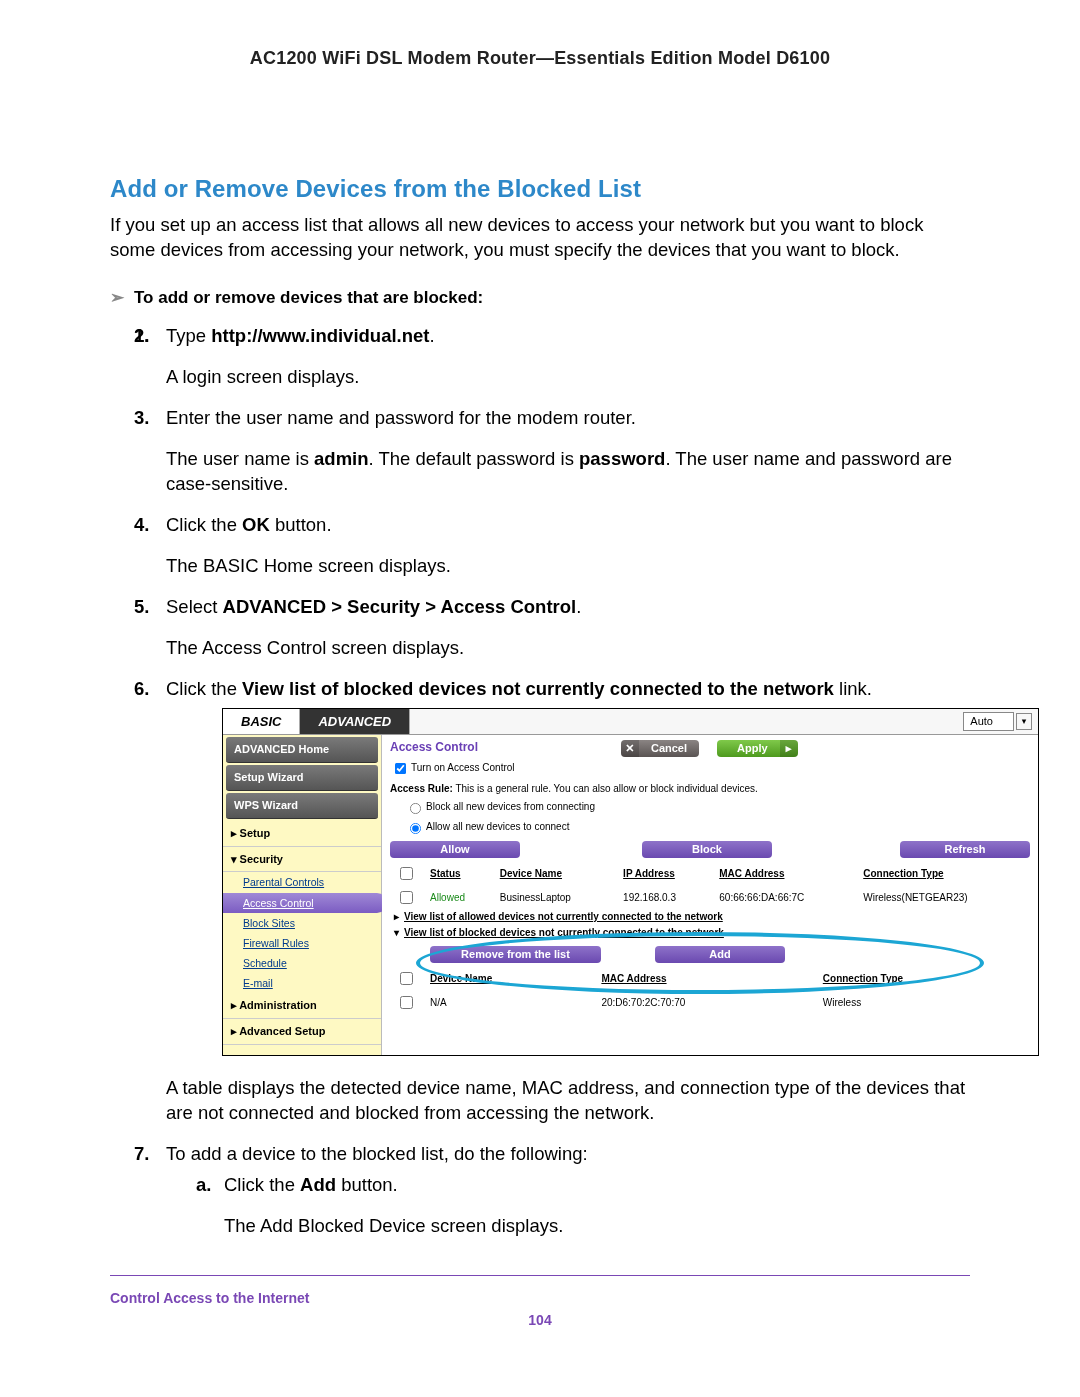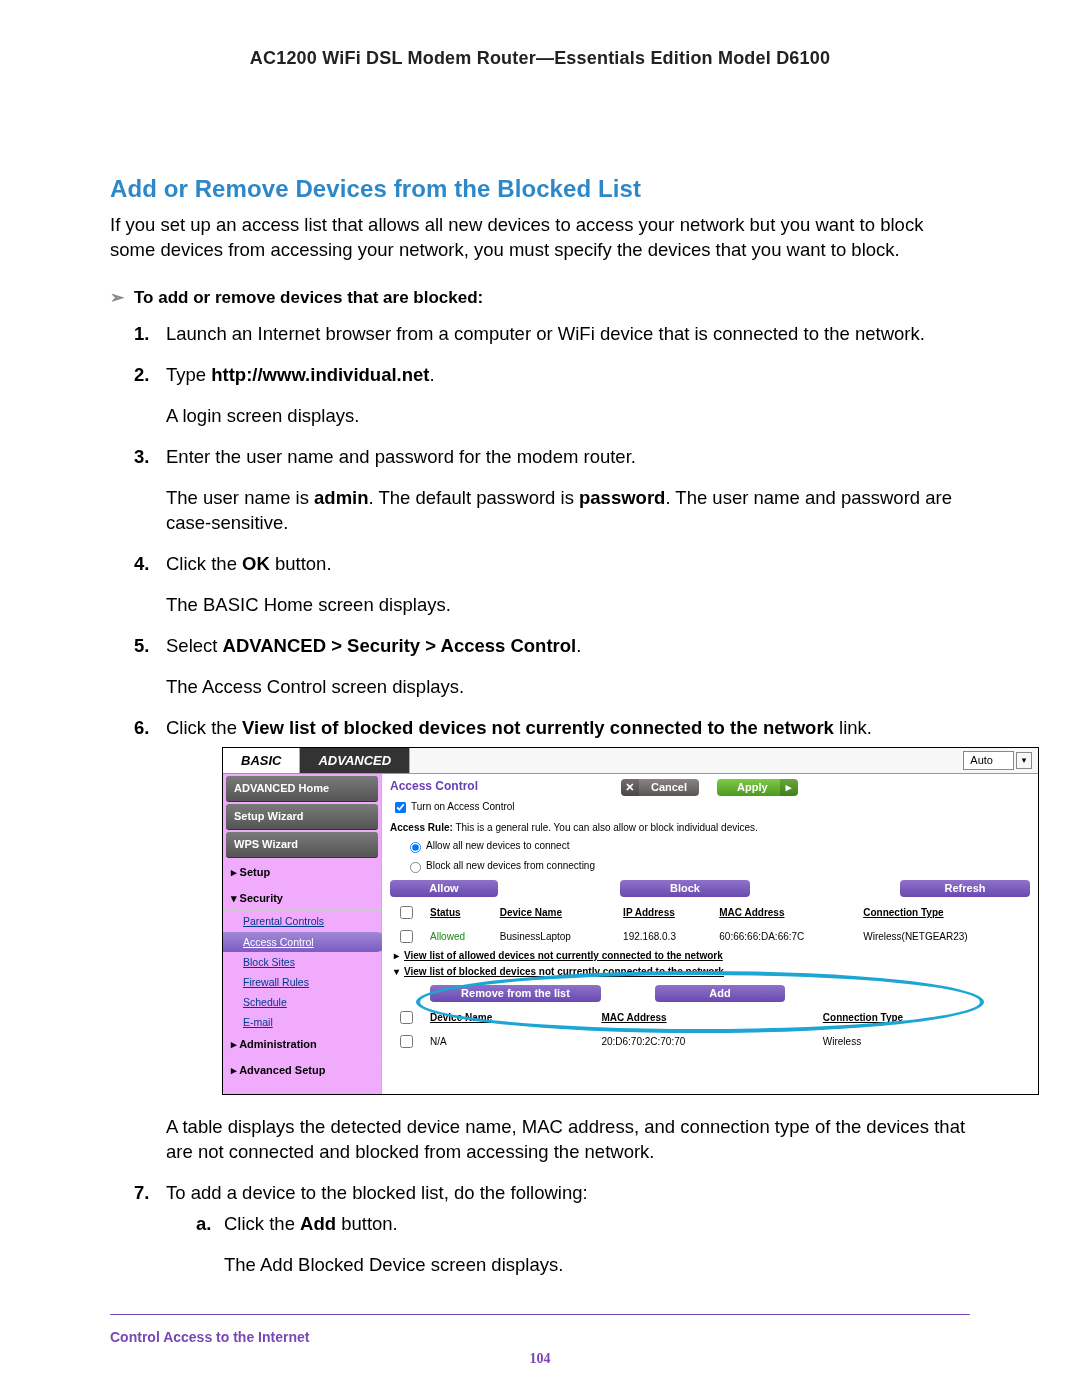--- a/index.html
+++ b/index.html
@@ -111,21 +111,21 @@
     font-size: 9px;
     line-height: 15px;
   }
   .shot-body {
     display: flex;
     align-items: flex-start;
   }
   .sidebar {
     width: 158px;
     border-right: 1px solid #bbb;
-    background: #f0abfc;
+    background: #fef9c3;
     font-size: 11px;
     padding-bottom: 10px;
   }
   .side-btn {
     background: linear-gradient(#7a7a7a,#555);
     color: #fff;
     font-weight: bold;
     padding: 5px 8px;
     border-bottom: 1px solid #333;
     border-radius: 3px;
@@ -216,21 +216,21 @@
   .purbtn {
     background: linear-gradient(#8e72c9,#6a49b0);
     color: #fff;
     font-size: 11px;
     font-weight: bold;
     text-align: center;
     border-radius: 4px;
     height: 17px;
     line-height: 17px;
   }
-  .w-allow { width: 108px; }
+  .w-allow { width: 130px; }
   .w-block { width: 130px; margin-left: 108px; }
   .w-refresh { width: 130px; margin-left: auto; }
   .w-remove { width: 171px; margin-left: 40px; }
   .w-add { width: 130px; margin-left: 40px; }
   table.dev {
     border-collapse: collapse;
     width: 100%;
     font-size: 10px;
   }
   table.dev th {
@@ -285,40 +285,38 @@
     color: #7a48b5;
     font-weight: bold;
     font-size: 14px;
   }
   .footer-page {
     text-align: center;
     color: #7a48b5;
     font-weight: bold;
     font-size: 14px;
     margin-top: 6px;
-    font-family: Liberation Serif, serif;
   }
 </style>
 </head>
 <body>
 
 <div class="page">
   <div class="doc-header">AC1200 WiFi DSL Modem Router—Essentials Edition Model D6100</div>
 
   <div class="section-title">Add or Remove Devices from the Blocked List</div>
 
   <div class="intro">If you set up an access list that allows all new devices to access your network but you want to block some devices from accessing your network, you must specify the devices that you want to block.</div>
 
   <div class="arrow-head">
     <span class="tri">➢</span><span>To add or remove devices that are blocked:</span>
   </div>
 
   <ol class="steps">
     <li><span class="num">1.</span>
-      <span>Launch an Internet browser from a computer or WiFi device that is connected to the network.</span>
     </li>
     <li><span class="num">2.</span>
       <span>
         <span>Type </span><span class="b">http://www.individual.net</span><span>.</span>
       </span>
       <div class="sub">A login screen displays.</div>
     </li>
     <li><span class="num">3.</span>
       <span>Enter the user name and password for the modem router.</span>
       <div class="sub">
@@ -383,24 +381,24 @@
                 </span>
               </span>
             </div>
             <div class="chkline">
               <input type="checkbox" checked="" style=""><span>Turn on Access Control</span>
             </div>
             <div class="ruletxt">
               <span class="b2">Access Rule:</span><span> This is a general rule. You can also allow or block individual devices.</span>
             </div>
             <div class="radioline">
+              <input type="radio" style=""><span>Block all new devices from connecting</span>
+            </div>
+            <div class="radioline">
               <input type="radio" checked="" style=""><span>Allow all new devices to connect</span>
-            </div>
-            <div class="radioline">
-              <input type="radio" style=""><span>Block all new devices from connecting</span>
             </div>
             <div class="actionrow">
               <div class="purbtn w-allow">Allow</div>
               <div class="purbtn w-block">Block</div>
               <div class="purbtn w-refresh">Refresh</div>
             </div>
             <table class="dev">
               <tbody>
                   <tr>
                 <th style="width:22px"><input type="checkbox" style=""></th>

